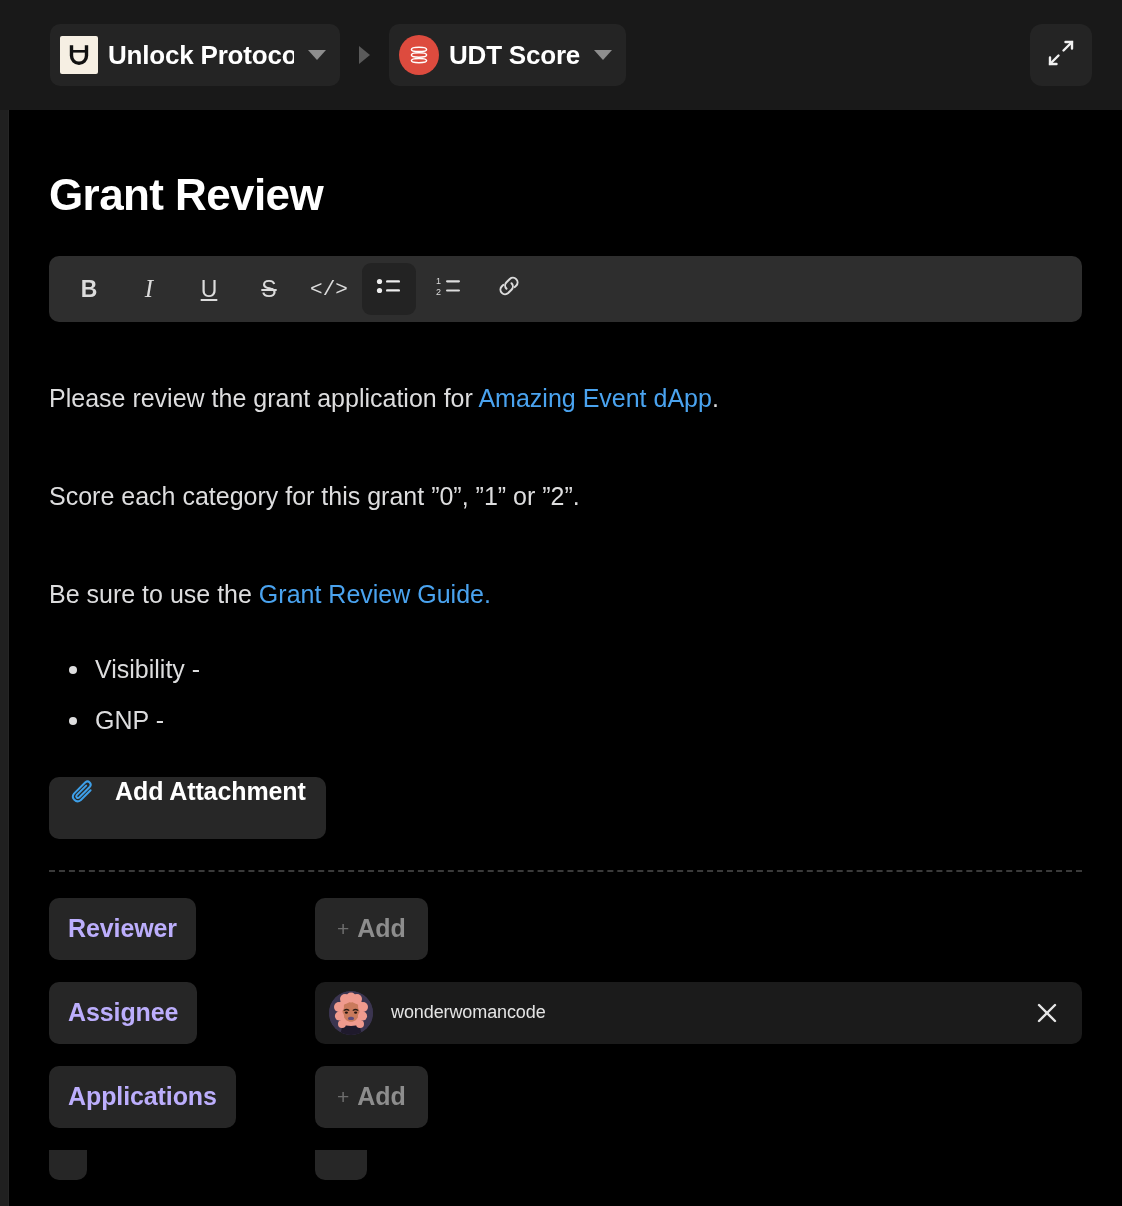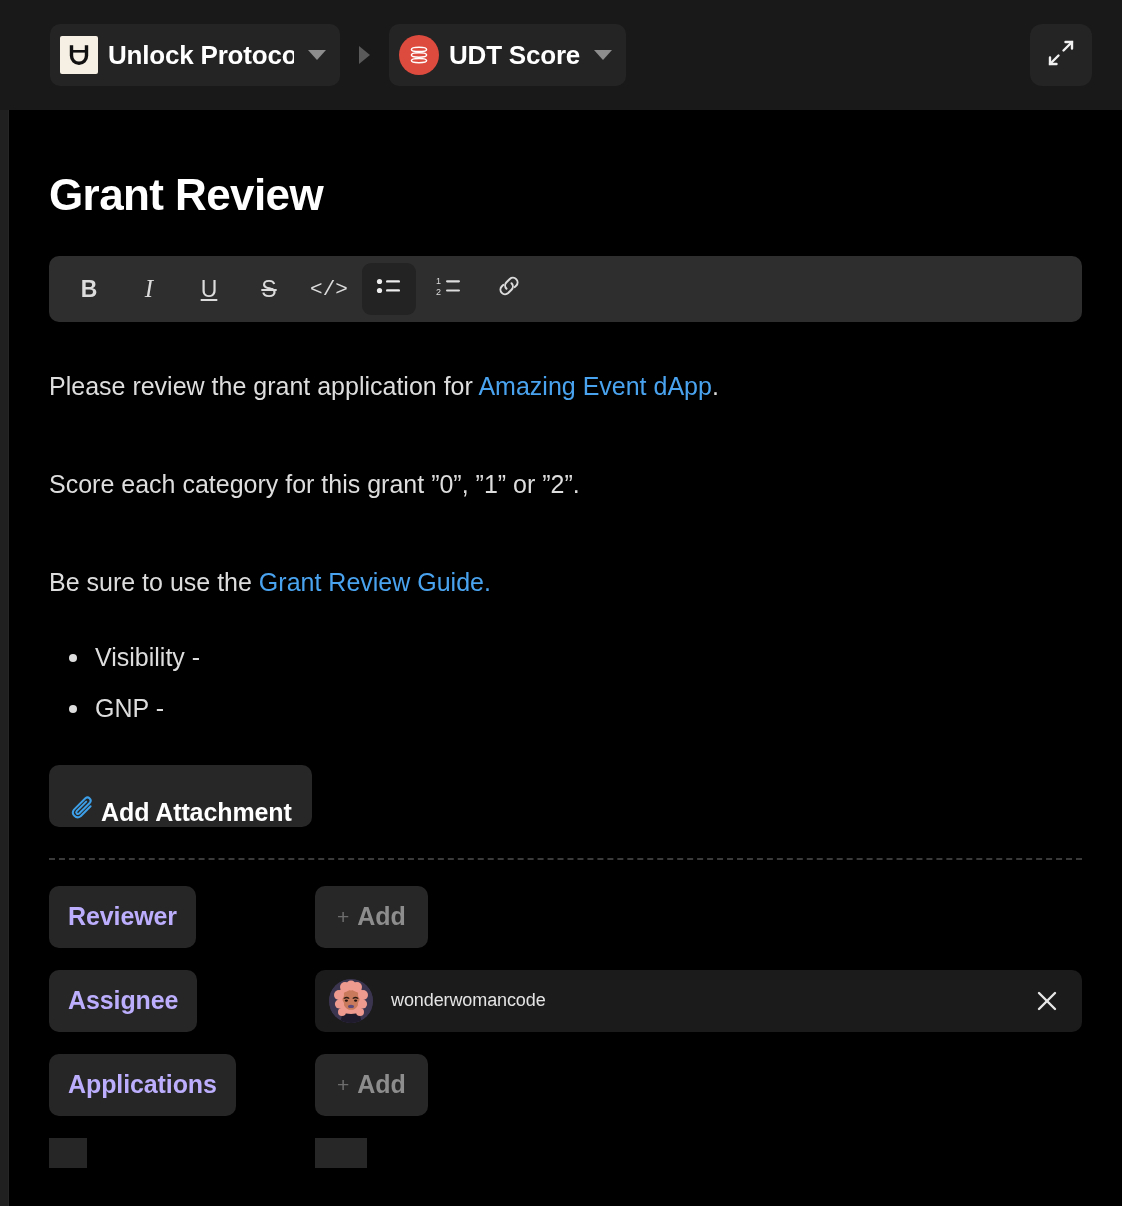--- a/index.html
+++ b/index.html
@@ -156,21 +156,21 @@
   .tb-btn .code { font-family: "Liberation Mono", monospace; font-size: 21px; }
 
   
   .para {
     font-size: 25px;
     color: #ddddde;
     margin-top: 64px;
     line-height: 1.35;
     font-weight: 400;
   }
-  .para:first-of-type { margin-top: 48px; }
+  .para:first-of-type { margin-top: 60px; }
   .link { color: #4aa3ef; }
 
   .bullets {
     margin-top: 44px;
     padding-left: 46px;
     list-style: none;
   }
   .bullets li {
     font-size: 25px;
     color: #ddddde;
@@ -184,22 +184,22 @@
     left: -26px; top: 11px;
     width: 8px; height: 8px;
     border-radius: 50%;
     background: #ddddde;
   }
 
   
   .attach-btn {
     margin-top: 20px;
     display: inline-flex;
-    align-items: flex-end;
-    gap: 2px;
+    align-items: flex-start;
+    gap: 16px;
     background: #272727;
     border-radius: 10px;
     height: 62px;
     padding: 0 20px;
   }
   .attach-label {
     font-size: 25px;
     font-weight: 700;
     color: #ffffff;
     letter-spacing: -0.1px;
@@ -208,21 +208,21 @@
   .divider {
     margin-top: 31px;
     height: 0;
     border-top: 2px dashed #3a3a3a;
   }
 
   
   .props { margin-top: 26px; }
   .prop-row {
     display: flex;
-    align-items: center;
+    align-items: flex-end;
     height: 62px;
     margin-bottom: 22px;
     gap: 16px;
   }
   .prop-key {
     background: #262626;
     border-radius: 10px;
     height: 62px;
     display: inline-flex;
     align-items: center;

